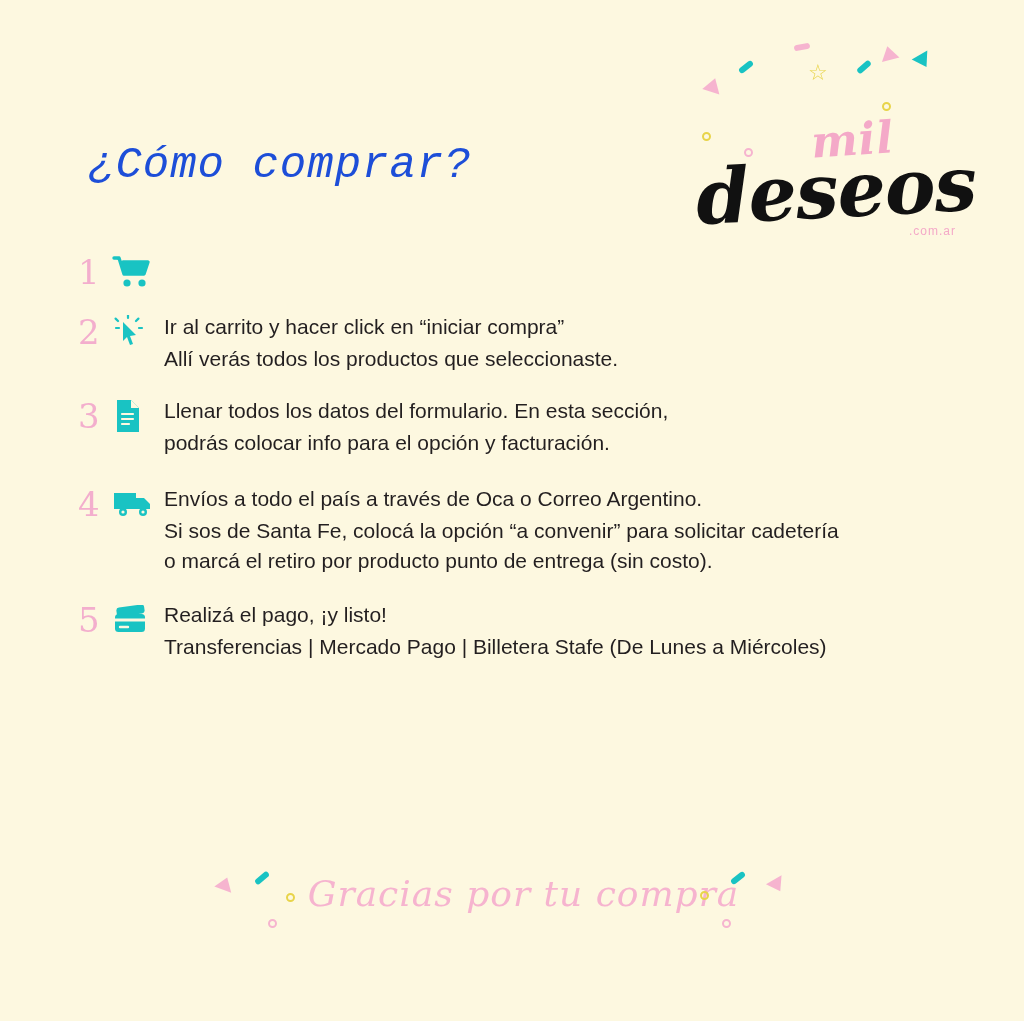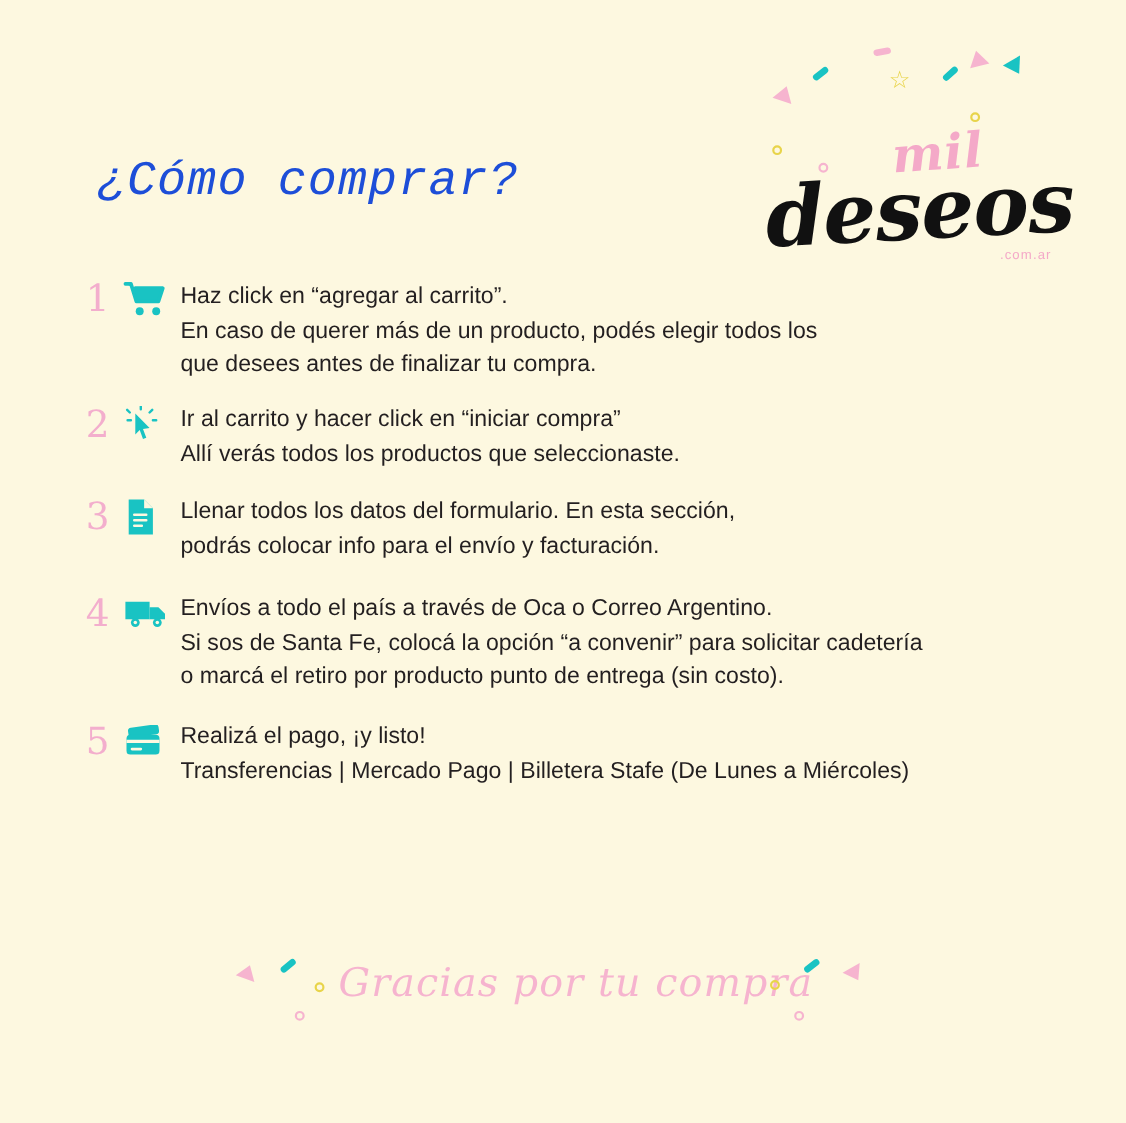--- a/index.html
+++ b/index.html
@@ -207,25 +207,20 @@
 
     <div class="step" id="step-1">
       <div class="step-num">1</div>
       <div class="step-icon">
         <svg width="40" height="34" viewBox="0 0 40 34" fill="none">
           <path d="M2 3h5l5 16h20l4-12H11" stroke="#19c3c3" stroke-width="3.4" stroke-linecap="round" stroke-linejoin="round" fill="#19c3c3"></path>
           <circle cx="15" cy="28" r="3.6" fill="#19c3c3"></circle>
           <circle cx="30" cy="28" r="3.6" fill="#19c3c3"></circle>
         </svg>
       </div>
-      <div class="step-text">
-        <span class="line first">Haz click en “agregar al carrito”.</span>
-        <span class="line">En caso de querer más de un producto, podés elegir todos los</span>
-        <span class="line">que desees antes de finalizar tu compra.</span>
-      </div>
     </div>
 
     <div class="step" id="step-2">
       <div class="step-num">2</div>
       <div class="step-icon">
         <svg width="36" height="34" viewBox="0 0 36 34" fill="none">
           <path d="M11 7l13 13-6 1 3 8-3 1-3-8-4 4z" fill="#19c3c3"></path>
           <path d="M16 3v-3M24 6l2.4-2.4M27 13h3M6 6L3.6 3.6M7 13H4" stroke="#19c3c3" stroke-width="2.2" stroke-linecap="round"></path>
         </svg>
       </div>
@@ -239,21 +234,21 @@
       <div class="step-num">3</div>
       <div class="step-icon">
         <svg width="32" height="36" viewBox="0 0 32 36" fill="none">
           <path d="M5 2h14l8 8v24H5z" fill="#19c3c3"></path>
           <path d="M19 2v8h8" fill="#fdf8e0"></path>
           <path d="M10 16h11M10 21h11M10 26h7" stroke="#fdf8e0" stroke-width="2.2" stroke-linecap="round"></path>
         </svg>
       </div>
       <div class="step-text">
         <span class="line first">Llenar todos los datos del formulario. En esta sección,</span>
-        <span class="line">podrás colocar info para el envío y facturación.</span>
+        <span class="line">podrás colocar info para el opción y facturación.</span>
       </div>
     </div>
 
     <div class="step" id="step-4">
       <div class="step-num">4</div>
       <div class="step-icon">
         <svg width="42" height="32" viewBox="0 0 42 32" fill="none">
           <path d="M2 5h22v16H2z" fill="#19c3c3"></path>
           <path d="M24 10h8l6 6v5H24z" fill="#19c3c3"></path>
           <circle cx="11" cy="24" r="4" fill="#19c3c3"></circle>

